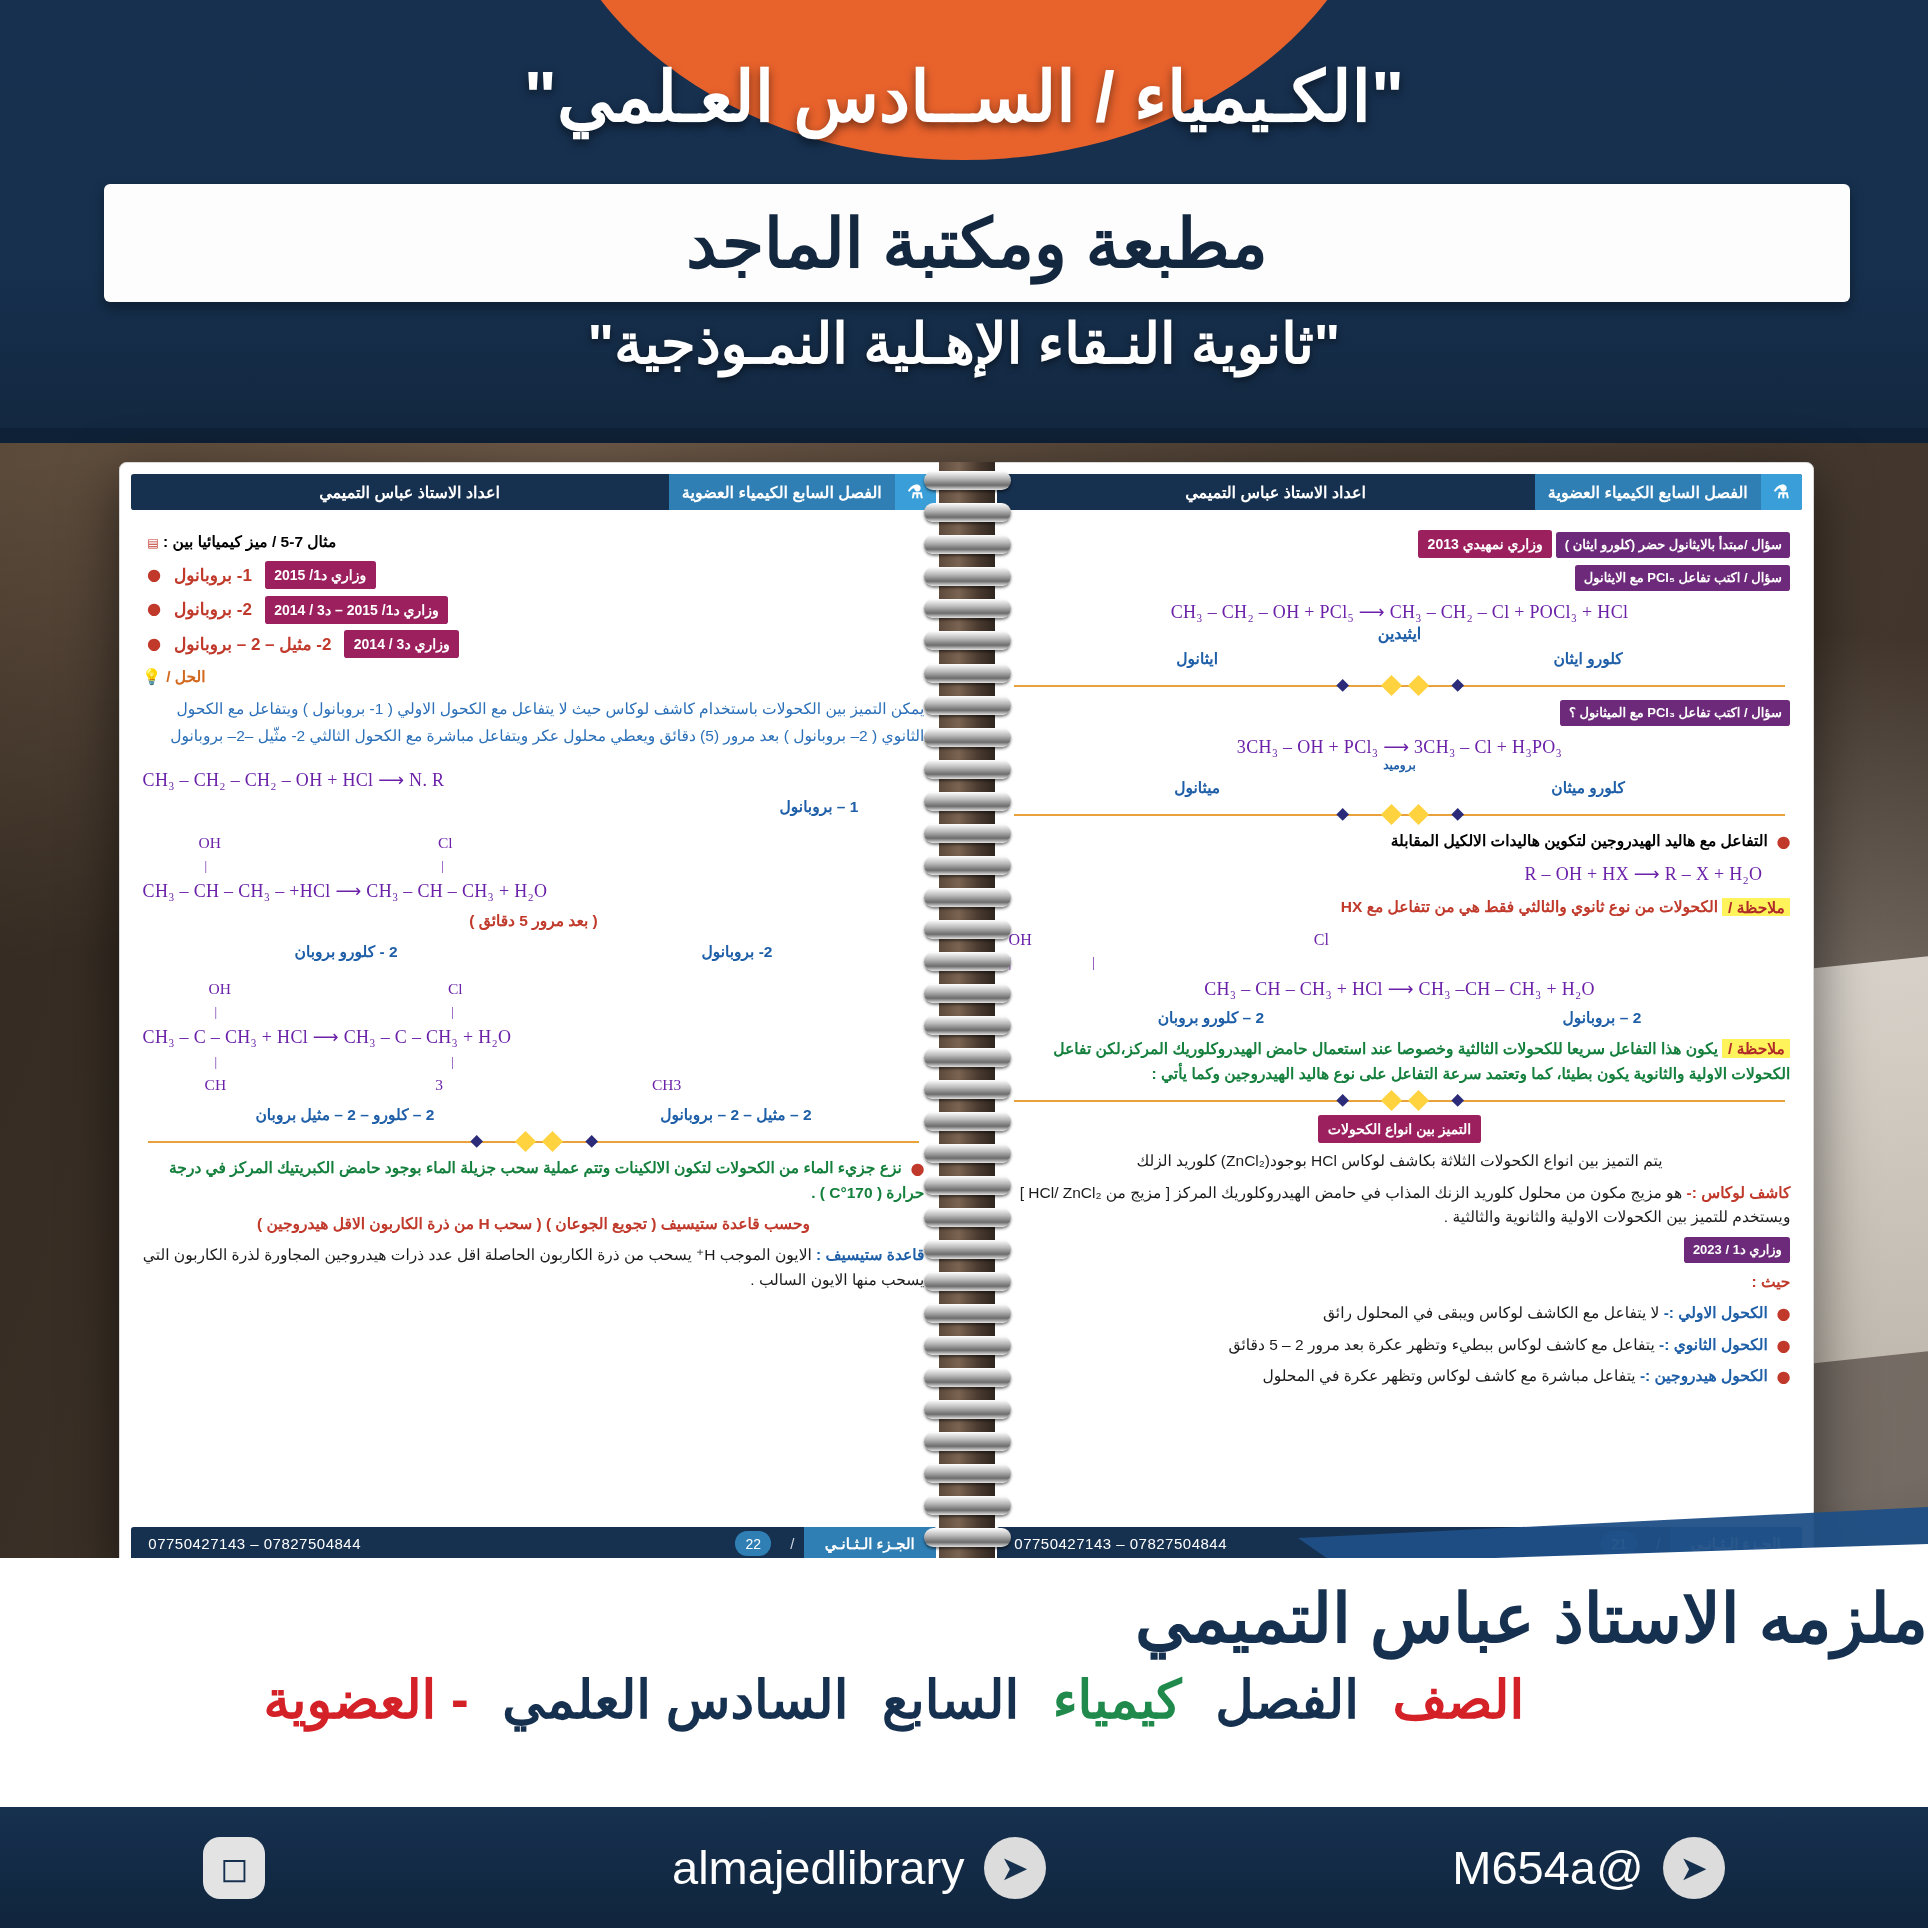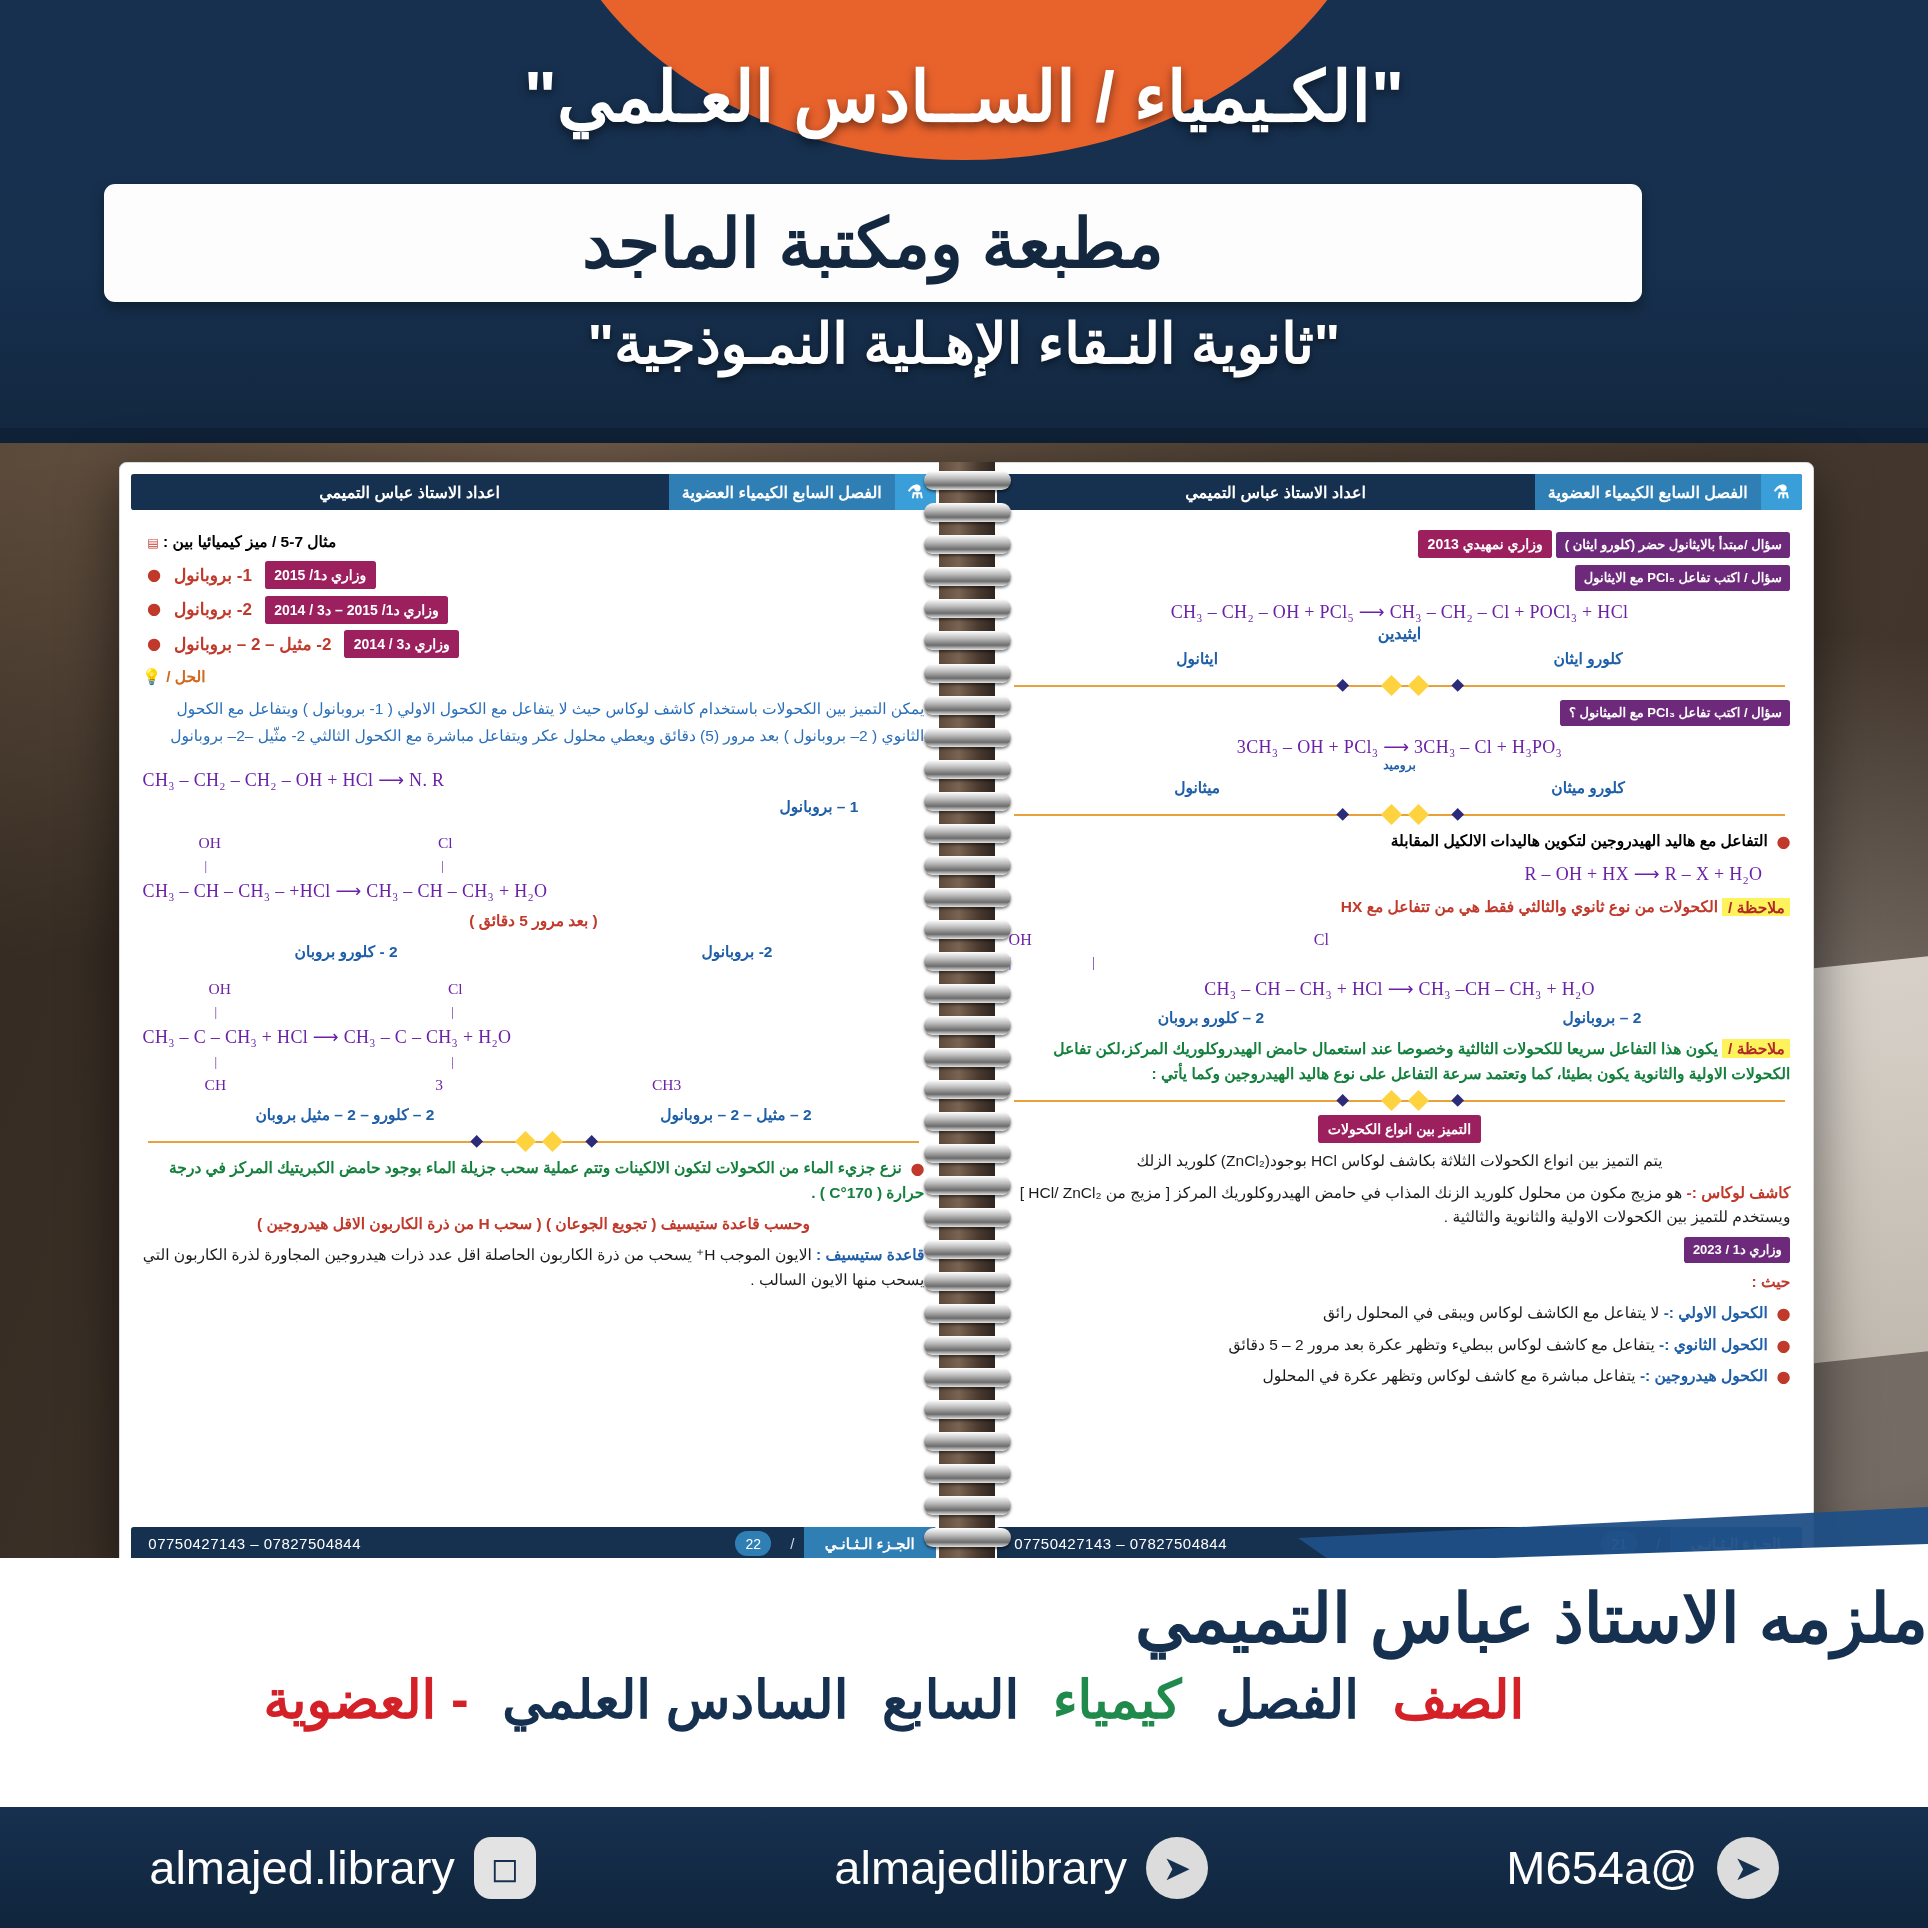--- a/index.html
+++ b/index.html
@@ -21,22 +21,22 @@
   .orange-arc {
     position:absolute; left:50%; top:-235px; transform:translateX(-50%);
     width:847px; height:395px; background:#e8622c; border-radius:0 0 60% 60%/0 0 100% 100%;
   }
   .banner-title {
     position:absolute; top:56px; left:0; width:1928px; text-align:center;
     color:#ffffff; font-size:70px; font-weight:bold; letter-spacing:1.9px;
     text-shadow: 0 3.8px 9.4px rgba(0,0,0,.5);
   }
   .white-band {
-    position:absolute; top:184px; left:104px; width:1538px; height:118px;
-    background:#fdfdfd; border-radius:11px;
+    position:absolute; top:184px; left:104px; width:1746px; height:118px;
+    background:#fdfdfd; border-radius:6px;
     box-shadow:0 5.6px 13px rgba(0,0,0,.35);
   }
   .white-band .press-name {
     position:absolute; inset:0; display:flex; align-items:center; justify-content:center;
     color:#13273f; font-size:68px; font-weight:bold; letter-spacing:-1.9px;
   }
   .badge-26 {
     position:absolute; left:141px; top:168px; width:151px; height:151px;
     background:#ea6a33; border-radius:50%; border:6.6px solid #ffffff;
     display:flex; align-items:center; justify-content:center;
@@ -514,16 +514,15 @@
   <div class="social-item">
     <span class="sic">➤</span>
     <span>@M654a</span>
   </div>
   <div class="social-item">
     <span class="sic">➤</span>
     <span>almajedlibrary</span>
   </div>
   <div class="social-item">
     <span class="sic ig">◻</span>
-    <span>almajed.library</span>
   </div>
 </div>
 
 
 </body></html>

